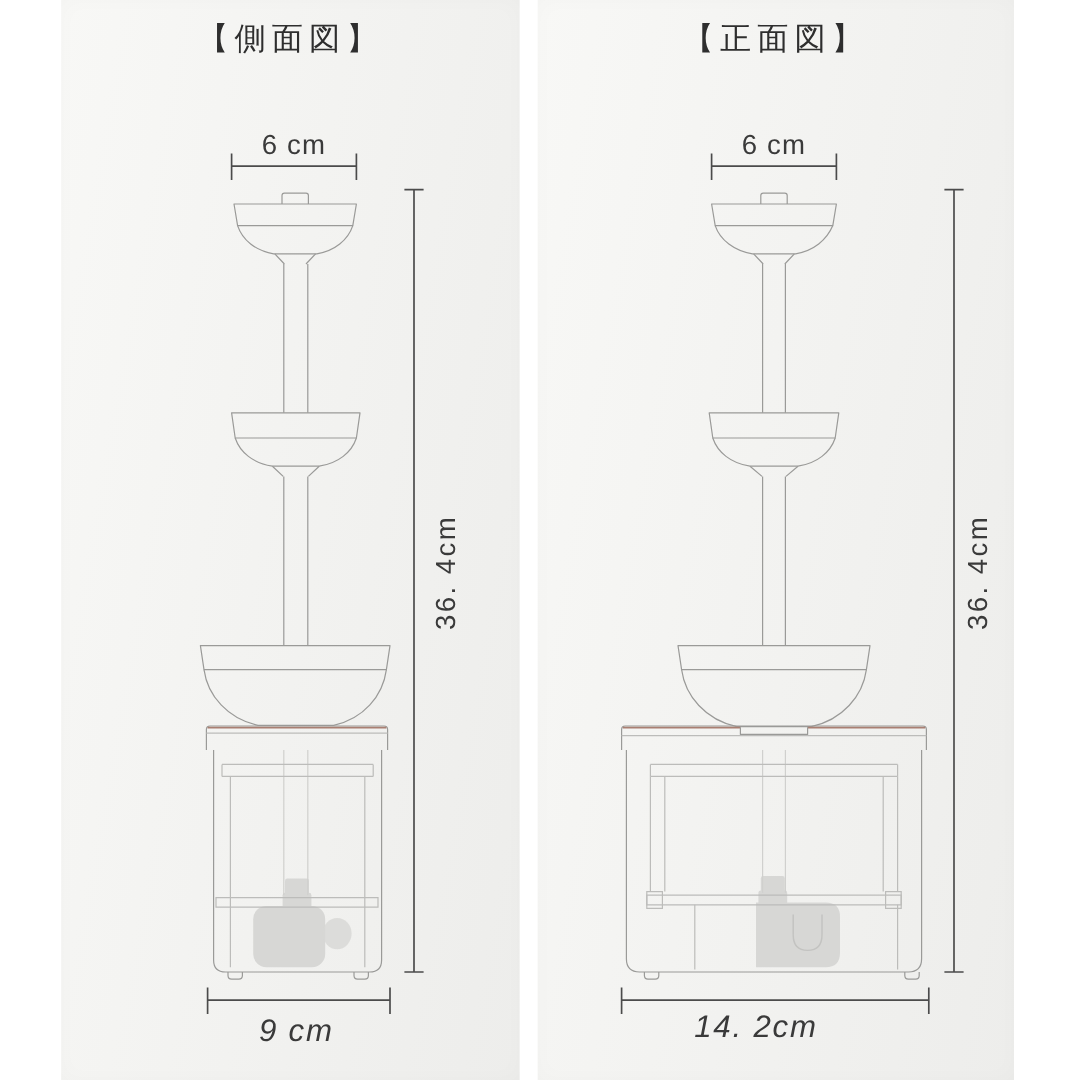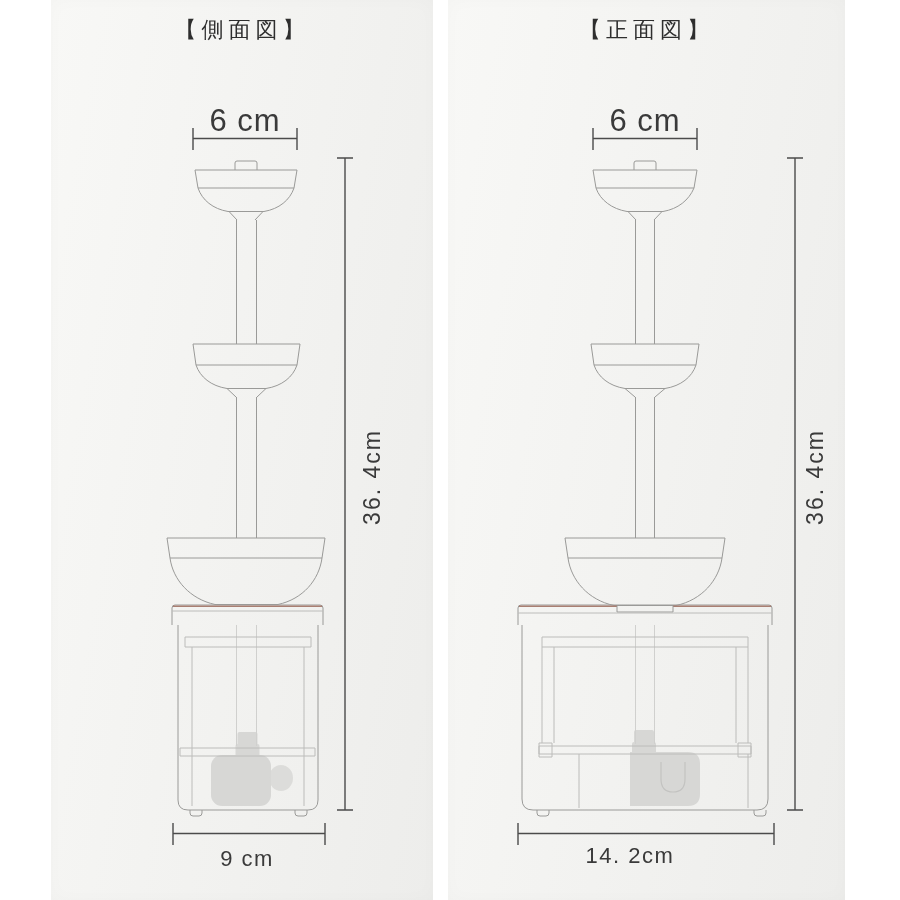--- a/index.html
+++ b/index.html
@@ -14,36 +14,36 @@
     position: absolute; top: 0; height: 900px;
     background: linear-gradient(100deg, #f8f8f6 0%, #f3f3f1 45%, #ededeb 100%);
     box-shadow: inset 0 0 18px rgba(0,0,0,0.02);
   }
   #side-card  { left: 51px;  width: 382px; }
   #front-card { left: 448px; width: 397px; }
 
   .panel-title {
     position: absolute; top: 15px; left: 0; right: 0;
     text-align: center;
-    font-size: 22px; letter-spacing: 5px;
+    font-size: 26px; letter-spacing: 5px;
     color: #2e2e2e;
     white-space: nowrap;
   }
   .drawing { position: absolute; left: 0; top: 0; }
 
   .dim-label {
     position: absolute;
     color: var(--text, #3a3a3a);
     white-space: nowrap;
     transform: translate(-50%, -50%);
   }
-  .dim-top    { font-size: 31px; letter-spacing: 1px; }
+  .dim-top    { font-size: 23px; letter-spacing: 1px; }
   .dim-height { font-size: 23px; letter-spacing: 2px;
                 transform: translate(-50%, -50%) rotate(-90deg); }
-  .dim-base   { font-size: 22px; letter-spacing: 1.5px; }
+  .dim-base   { font-size: 26px; letter-spacing: 1.5px; font-style: italic; }
 
   
   .g-dim    { stroke: var(--dimension, #4b4b4b); stroke-width: 1.4; fill: none; }
   .g-line   { stroke: var(--outline, #9a9a98);  stroke-width: 1;   fill: none; stroke-linejoin: round; }
   .g-inner  { stroke: var(--inner-lines, #bcbcba); stroke-width: 1; fill: none; }
   .g-faint  { stroke: var(--faint-lines, #d0d0ce); stroke-width: 1; fill: none; }
   .g-accent { stroke: var(--lid-accent, #a97f72); stroke-width: 1.4; fill: none; }
   .g-pump   { fill: var(--pump-fill, #d7d7d5); stroke: none; }
   .g-pump-line { stroke: var(--pump-line, #c3c3c1); stroke-width: 1.2; fill: none; }
 </style>

